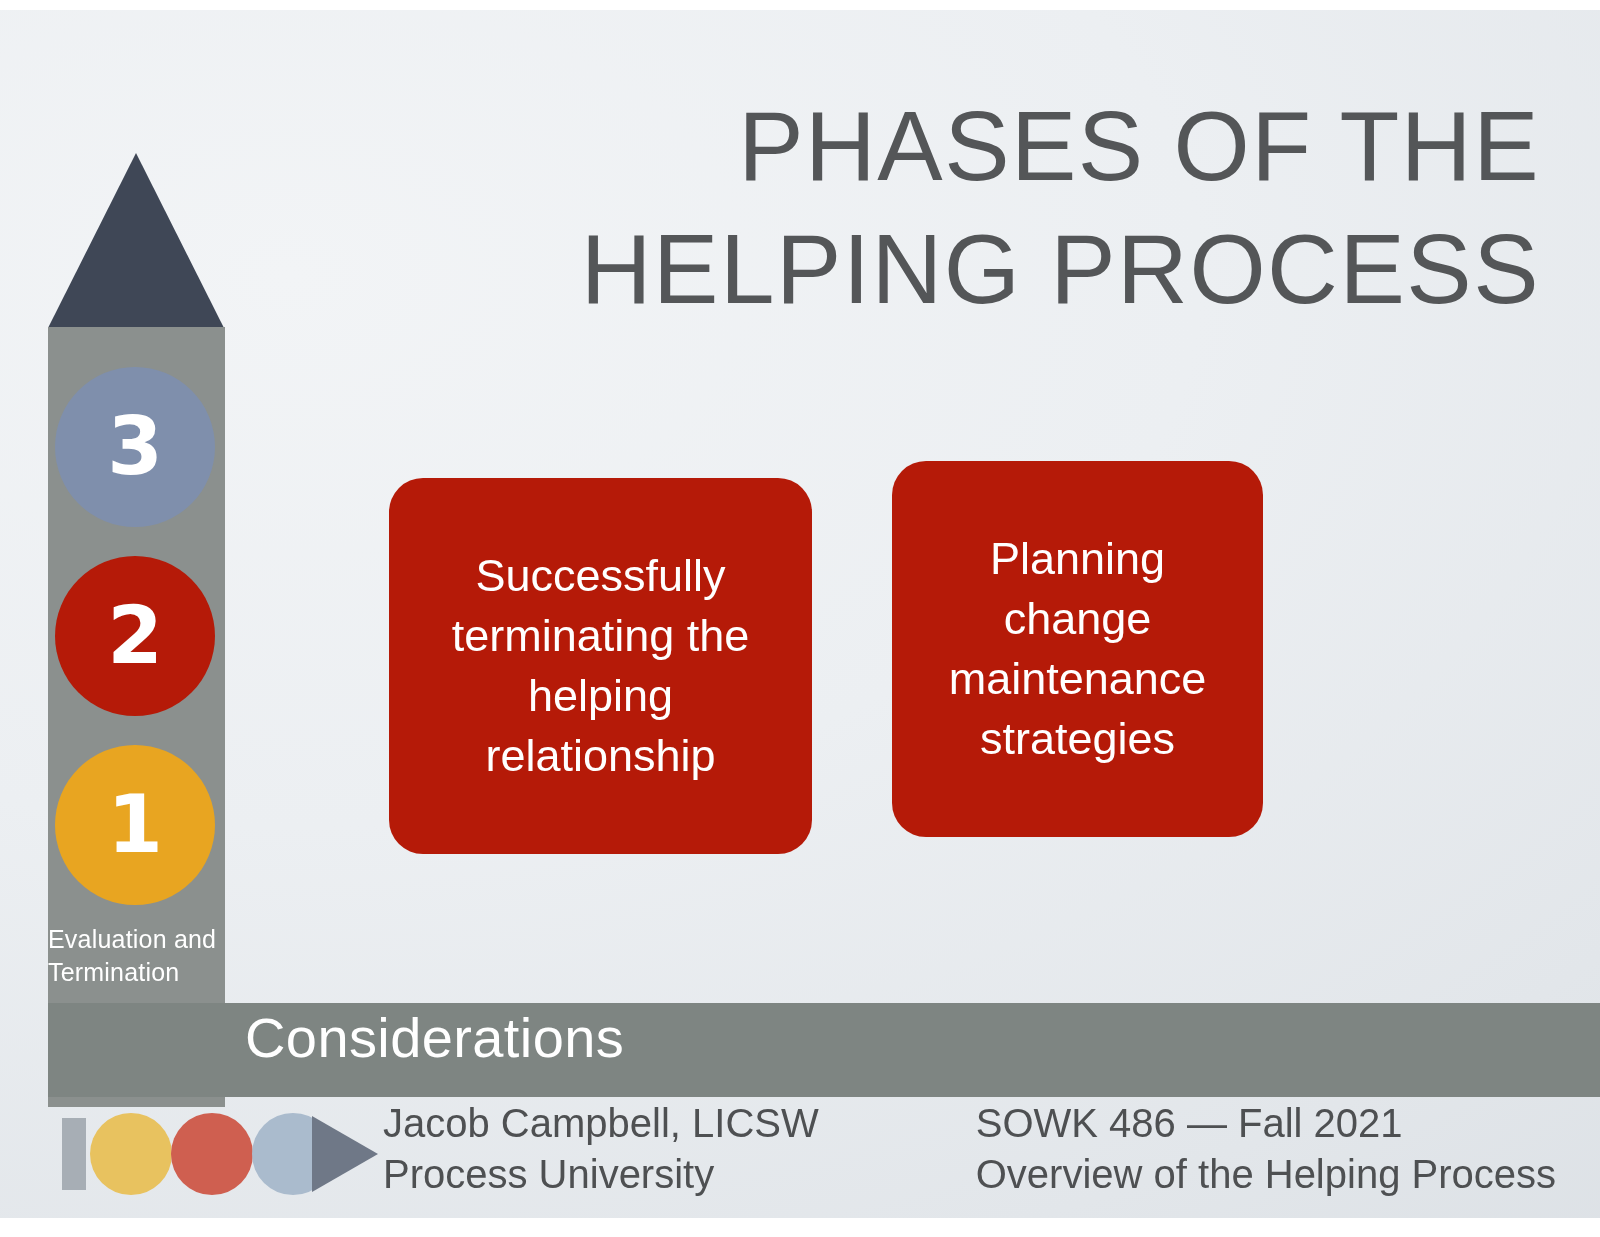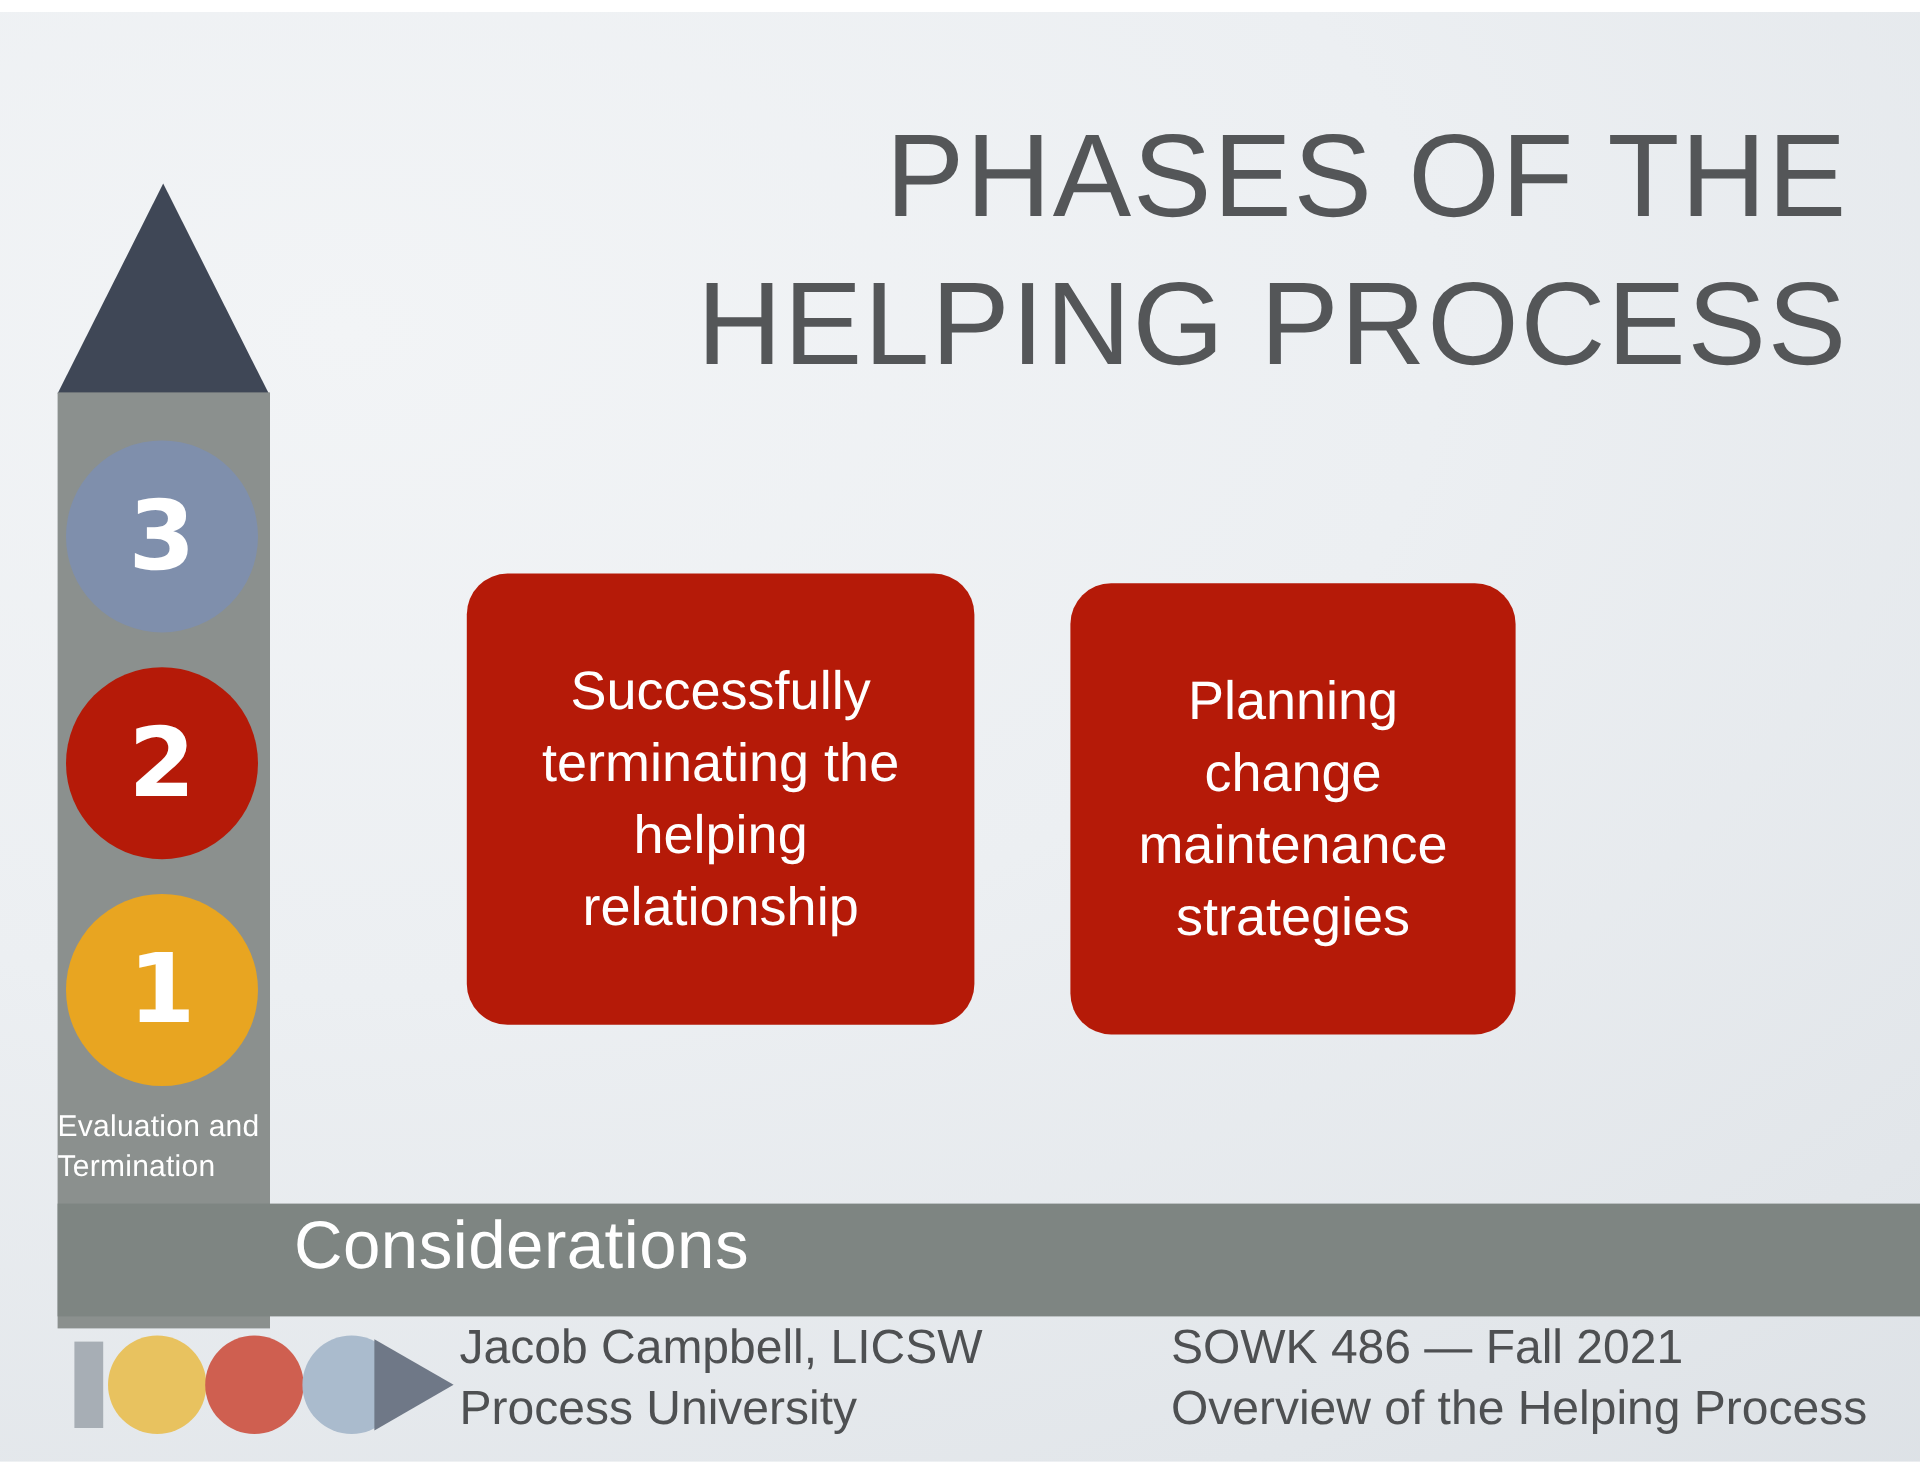--- a/index.html
+++ b/index.html
@@ -118,21 +118,21 @@
     text-align: center;
     color: #ffffff;
     font-size: 45px;
     line-height: 1.33;
     font-weight: 300;
     padding: 12px 26px;
     box-sizing: border-box;
     white-space: pre-line;
   }
   #card-1 { left: 389px; top: 451px; width: 423px; height: 376px; margin-top: 17px; }
-  #card-2 { left: 892px; top: 476px; width: 371px; height: 376px; }
+  #card-2 { left: 892px; top: 451px; width: 371px; height: 376px; }
 
   
   #section-band {
     position: absolute;
     left: 48px;
     top: 993px;
     width: 1552px;
     height: 94px;
     background: #7e8582;
   }

